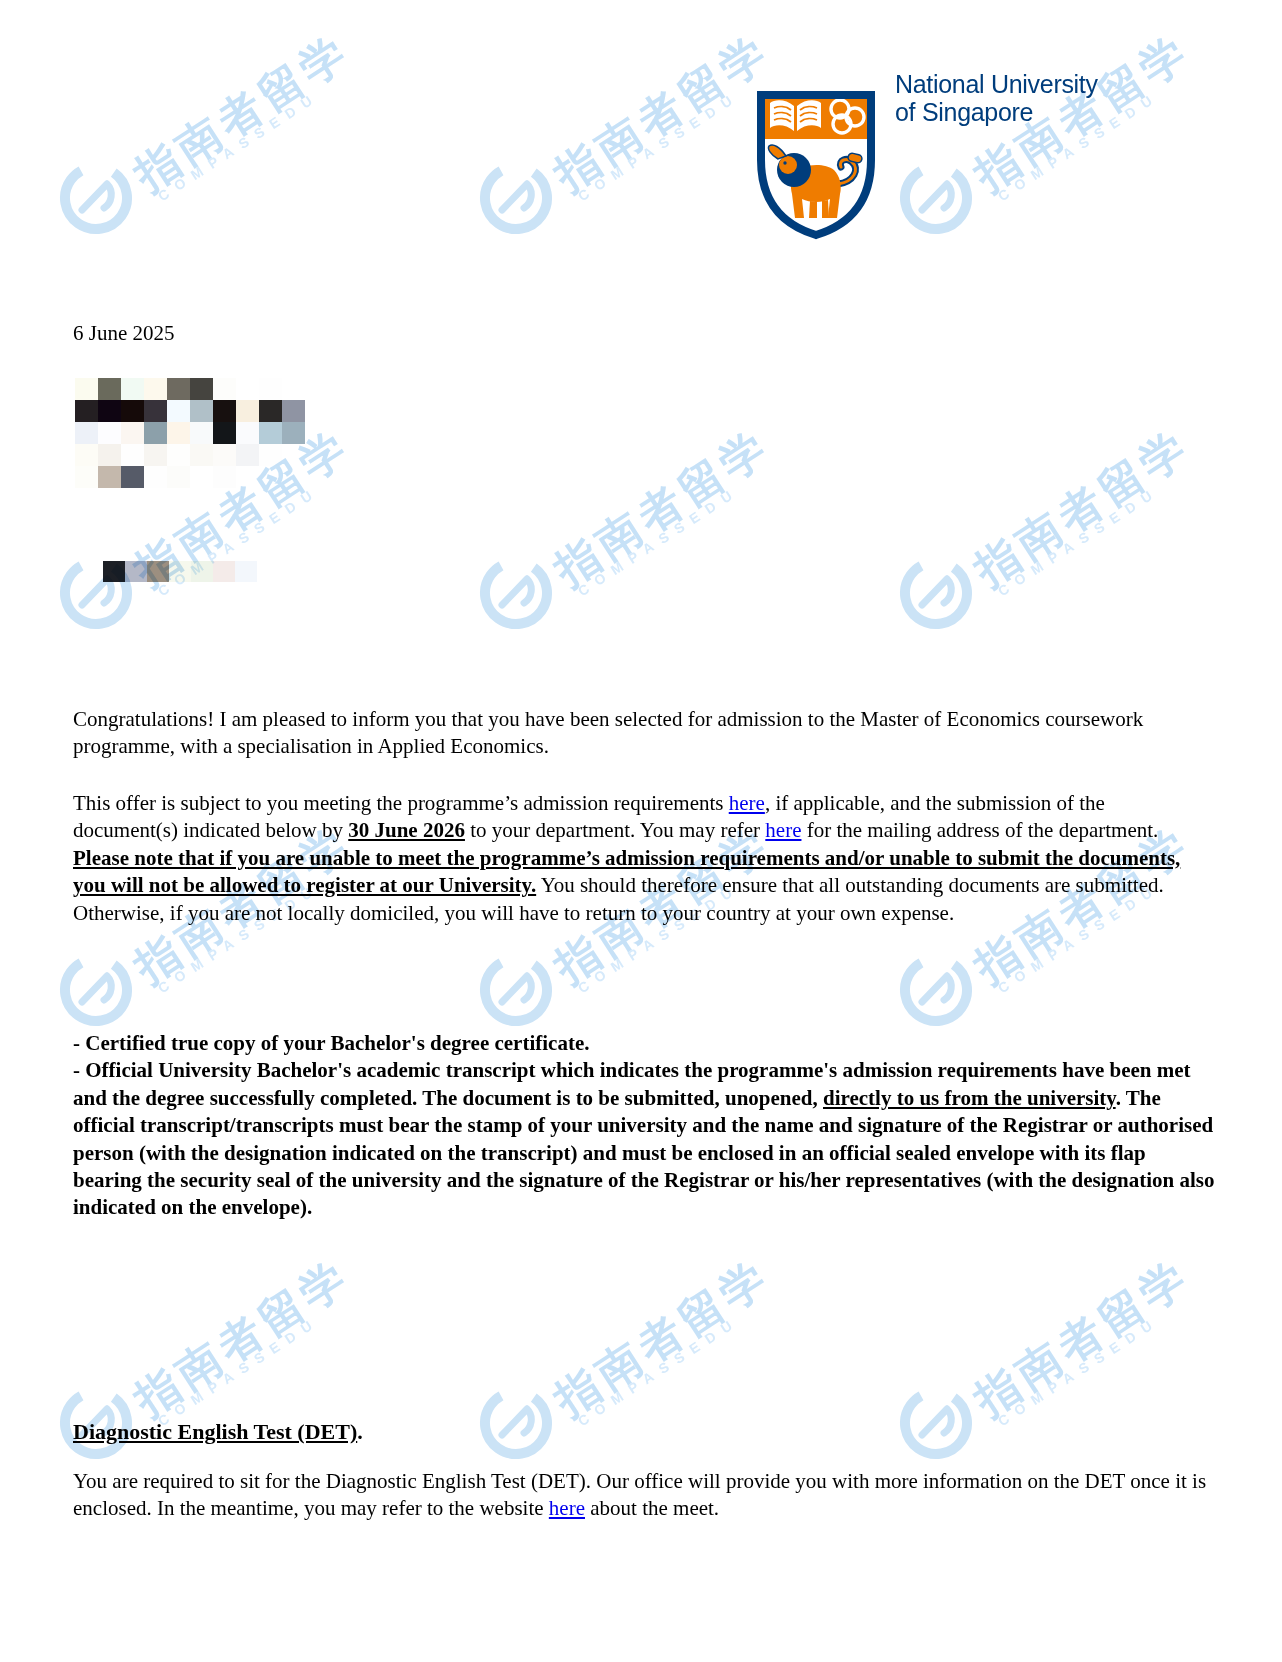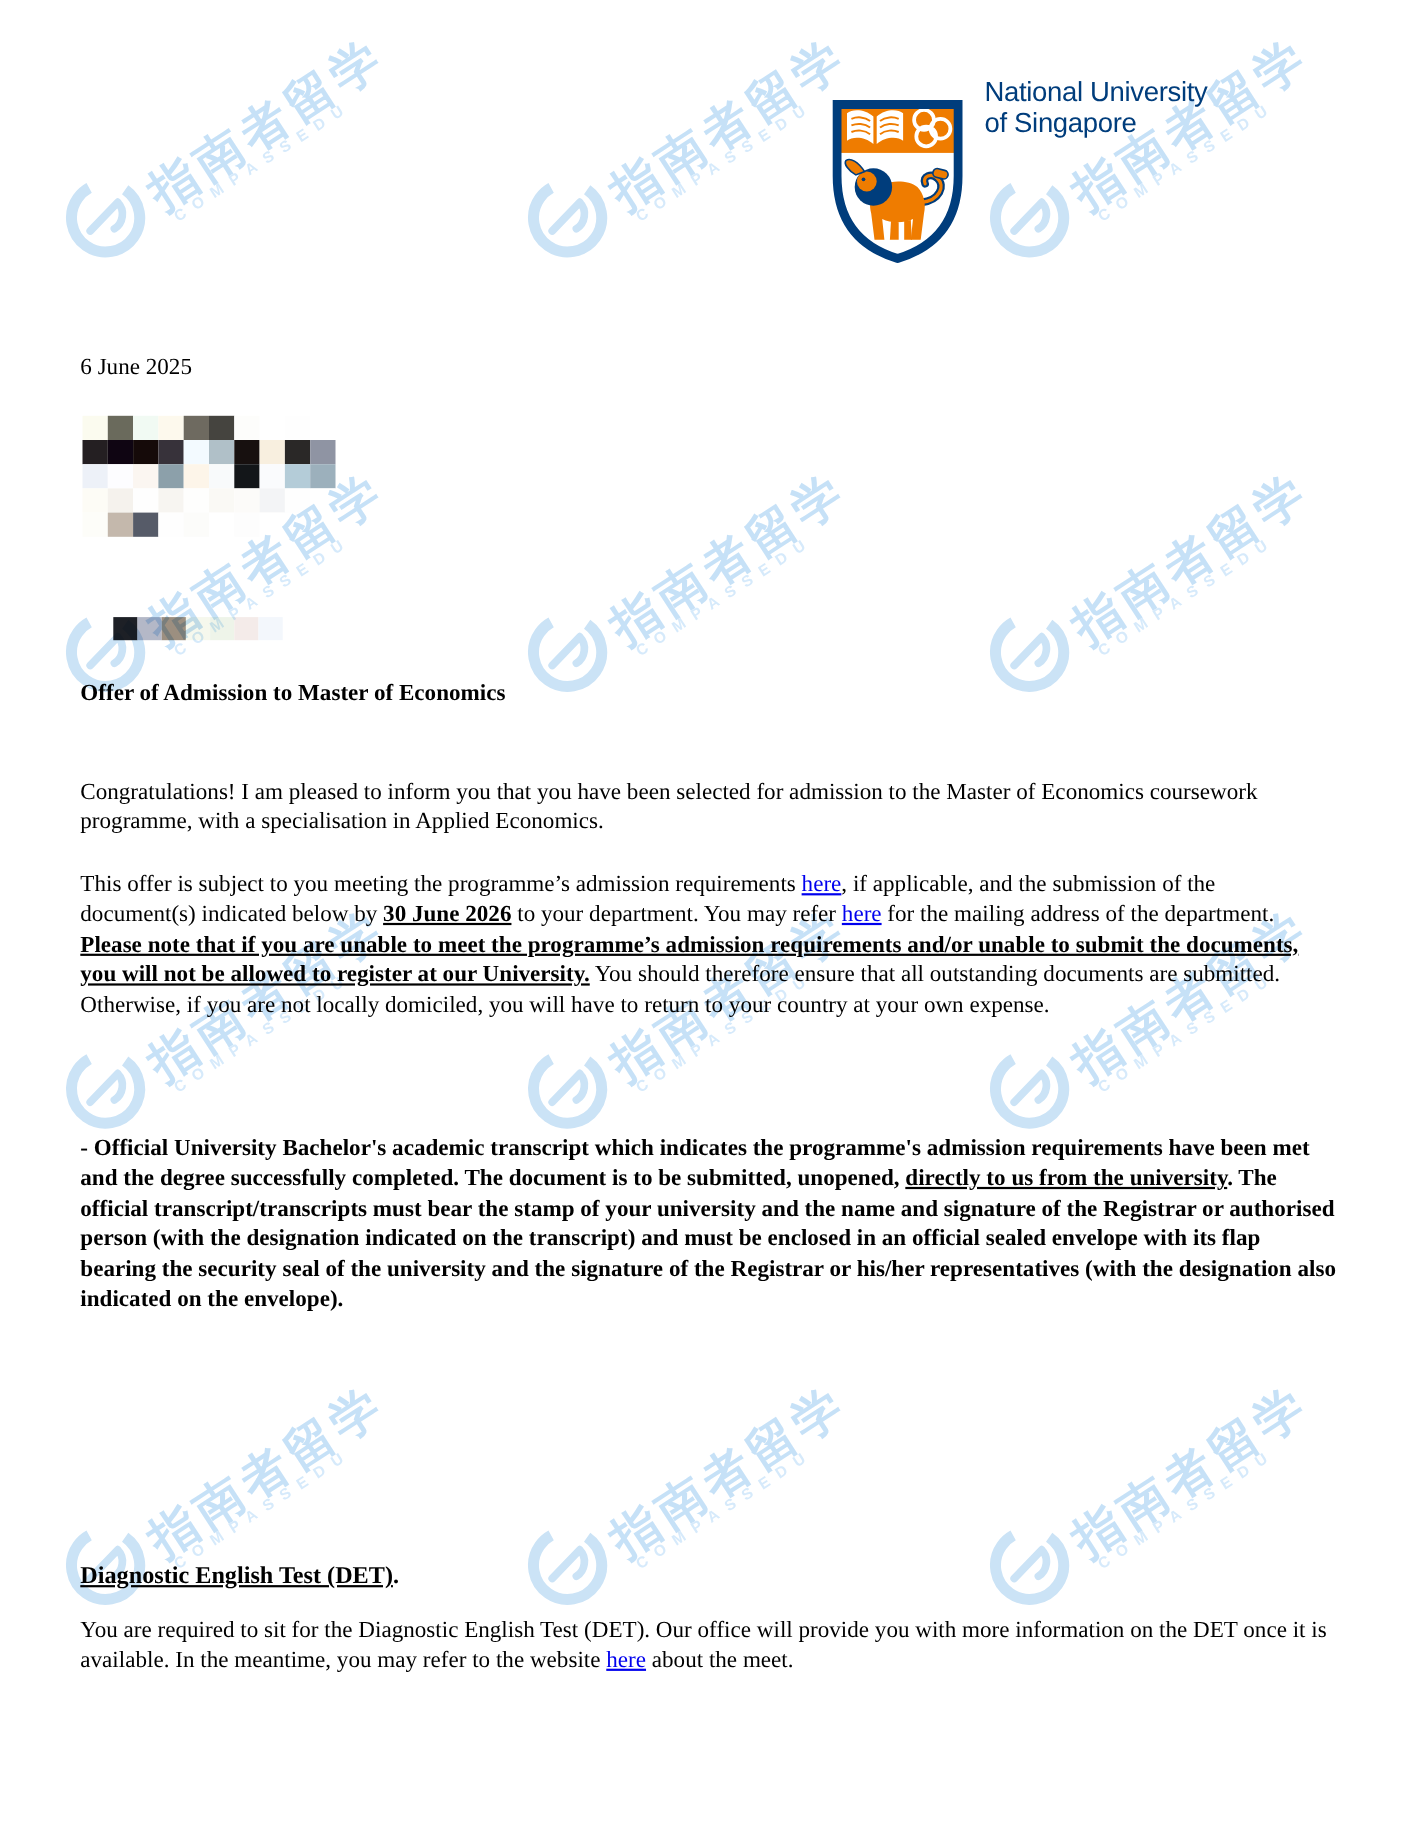--- a/index.html
+++ b/index.html
@@ -161,34 +161,34 @@
         <div class="mz-cell" style="width: 22px; height: 21px; background: rgb(180, 184, 199);"></div>
         <div class="mz-cell" style="width: 22px; height: 21px; background: rgb(156, 143, 128);"></div>
         <div class="mz-cell" style="width: 22px; height: 21px; background: rgb(246, 248, 237);"></div>
         <div class="mz-cell" style="width: 22px; height: 21px; background: rgb(238, 244, 233);"></div>
         <div class="mz-cell" style="width: 22px; height: 21px; background: rgb(244, 235, 233);"></div>
         <div class="mz-cell" style="width: 22px; height: 21px; background: rgb(243, 247, 252);"></div>
       </div>
     </div>
 
   <div class="abs textblock bold" style="top:616px">
-    <div>Offer of Admission to Master of Economics</div>
   </div>
 
   <div class="abs textblock" style="top:706px">Congratulations! I am pleased to inform you that you have been selected for admission to the Master of Economics coursework programme, with a specialisation in Applied Economics.</div>
 
   <div class="abs textblock" style="top:790px"><span class="seg-n">This offer is subject to you meeting the programme’s admission requirements </span><span class="seg-l">here</span><span class="seg-n">, if applicable, and the submission of the document(s) indicated below by </span><span class="seg-bu">30 June 2026</span><span class="seg-n"> to your department. You may refer </span><span class="seg-l">here</span><span class="seg-n"> for the mailing address of the department. </span><span class="seg-bu">Please note that if you are unable to meet the programme’s admission requirements and/or unable to submit the documents, you will not be allowed to register at our University.</span><span class="seg-n"> You should therefore ensure that all outstanding documents are submitted. Otherwise, if you are not locally domiciled, you will have to return to your country at your own expense.</span></div>
 
   <div class="abs textblock bold" style="top:1030px">
+    <div><span class="seg-n">- Certified true copy of your Bachelor's degree certificate.</span></div>
     <div><span class="seg-n">- Official University Bachelor's academic transcript which indicates the programme's admission requirements have been met and the degree successfully completed. The document is to be submitted, unopened, </span><span class="seg-ub">directly to us from the university</span><span class="seg-n">. The official transcript/transcripts must bear the stamp of your university and the name and signature of the Registrar or authorised person (with the designation indicated on the transcript) and must be enclosed in an official sealed envelope with its flap bearing the security seal of the university and the signature of the Registrar or his/her representatives (with the designation also indicated on the envelope).</span></div>
   </div>
 
   <div class="abs textblock det" style="top:1418px"><span class="seg-ub">Diagnostic English Test (DET)</span><span class="seg-n">.</span></div>
 
-  <div class="abs textblock" style="top:1468px"><span class="seg-n">You are required to sit for the Diagnostic English Test (DET). Our office will provide you with more information on the DET once it is available. In the meantime, you may refer to the website </span><span class="seg-l">here</span><span class="seg-n"> about the meet.</span></div>
+  <div class="abs textblock" style="top:1468px"><span class="seg-n">You are required to sit for the Diagnostic English Test (DET). Our office will provide you with more information on the DET once it is enclosed. In the meantime, you may refer to the website </span><span class="seg-l">here</span><span class="seg-n"> about the meet.</span></div>
 
   <div class="wm-layer">
       <div class="wm-tile" style="left: 58px; top: 20px;">
         <svg width="76" height="76" viewBox="0 0 76 76" class="wm-svg">
           <circle cx="38" cy="38" r="31" fill="none" stroke="#cbe3f6" stroke-width="10" stroke-dasharray="160 35" transform="rotate(-55 38 38)"></circle>
           <path d="M24,50 L49,24 M49,24 C56,31 54,43 46,48" fill="none" stroke="#cbe3f6" stroke-width="7" stroke-linecap="round"></path>
         </svg>
         <div class="wm-cn" style="color: rgb(198, 225, 247);">指南者留学</div>
         <div class="wm-en" style="color: rgb(214, 234, 251);">COMPASSEDU</div>
       </div>

